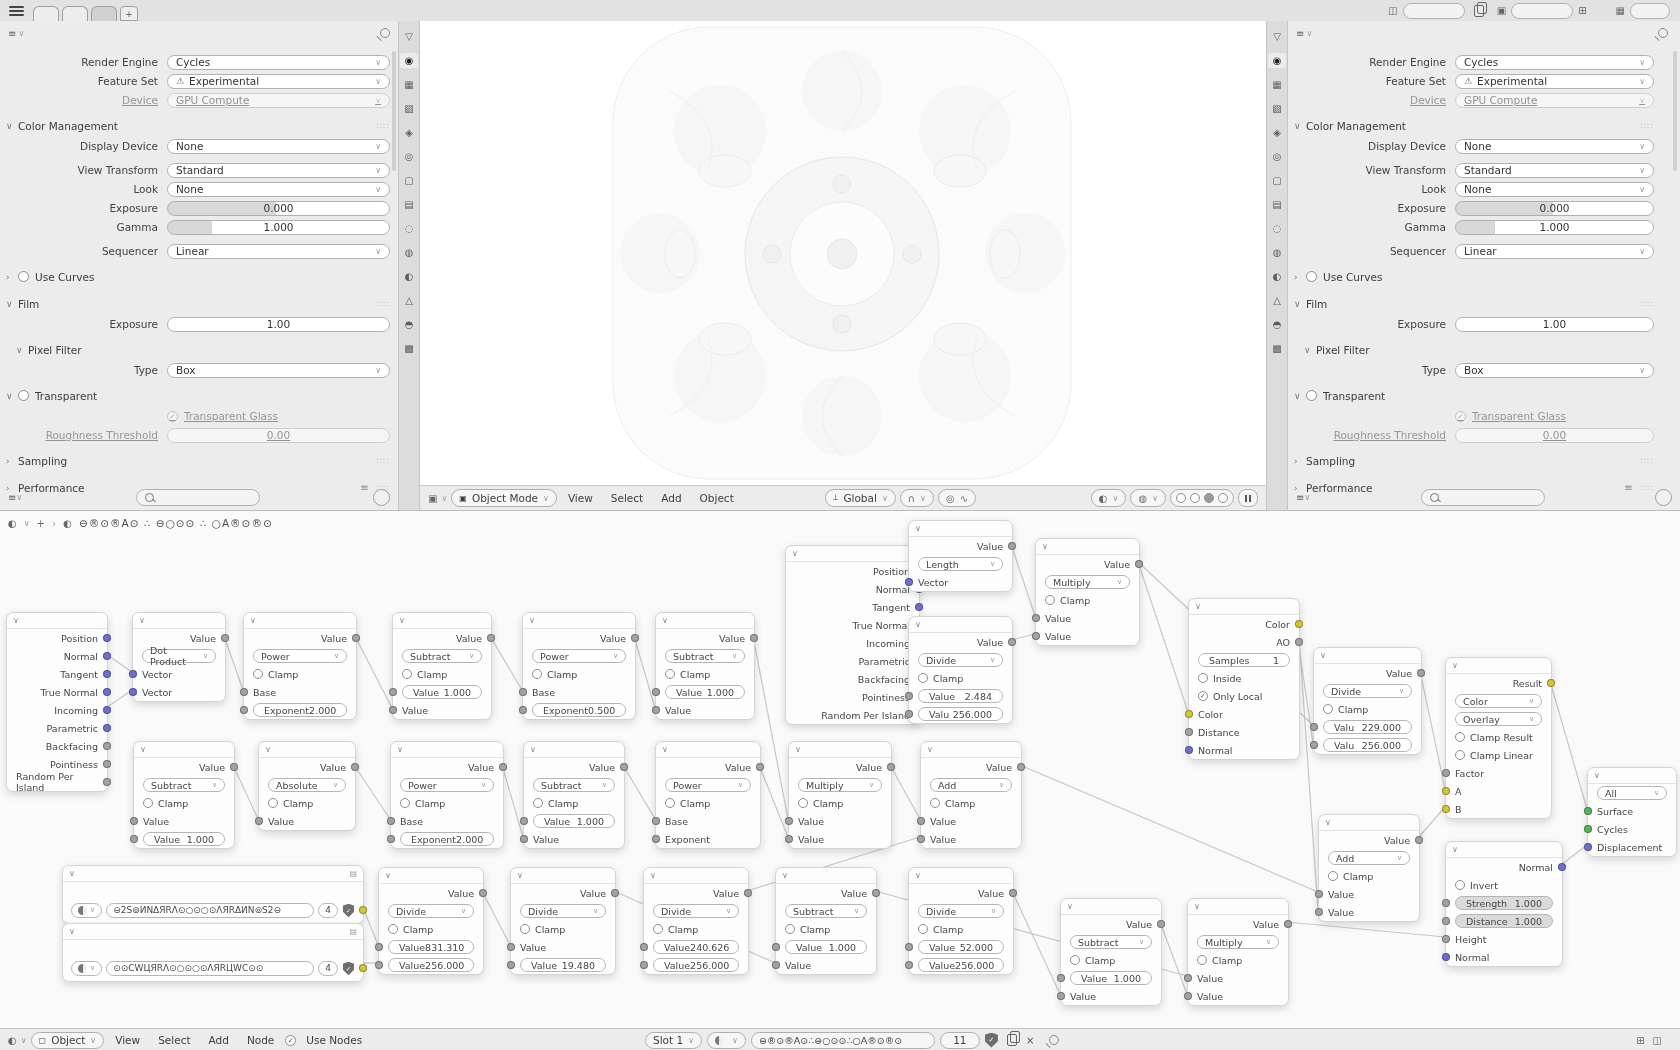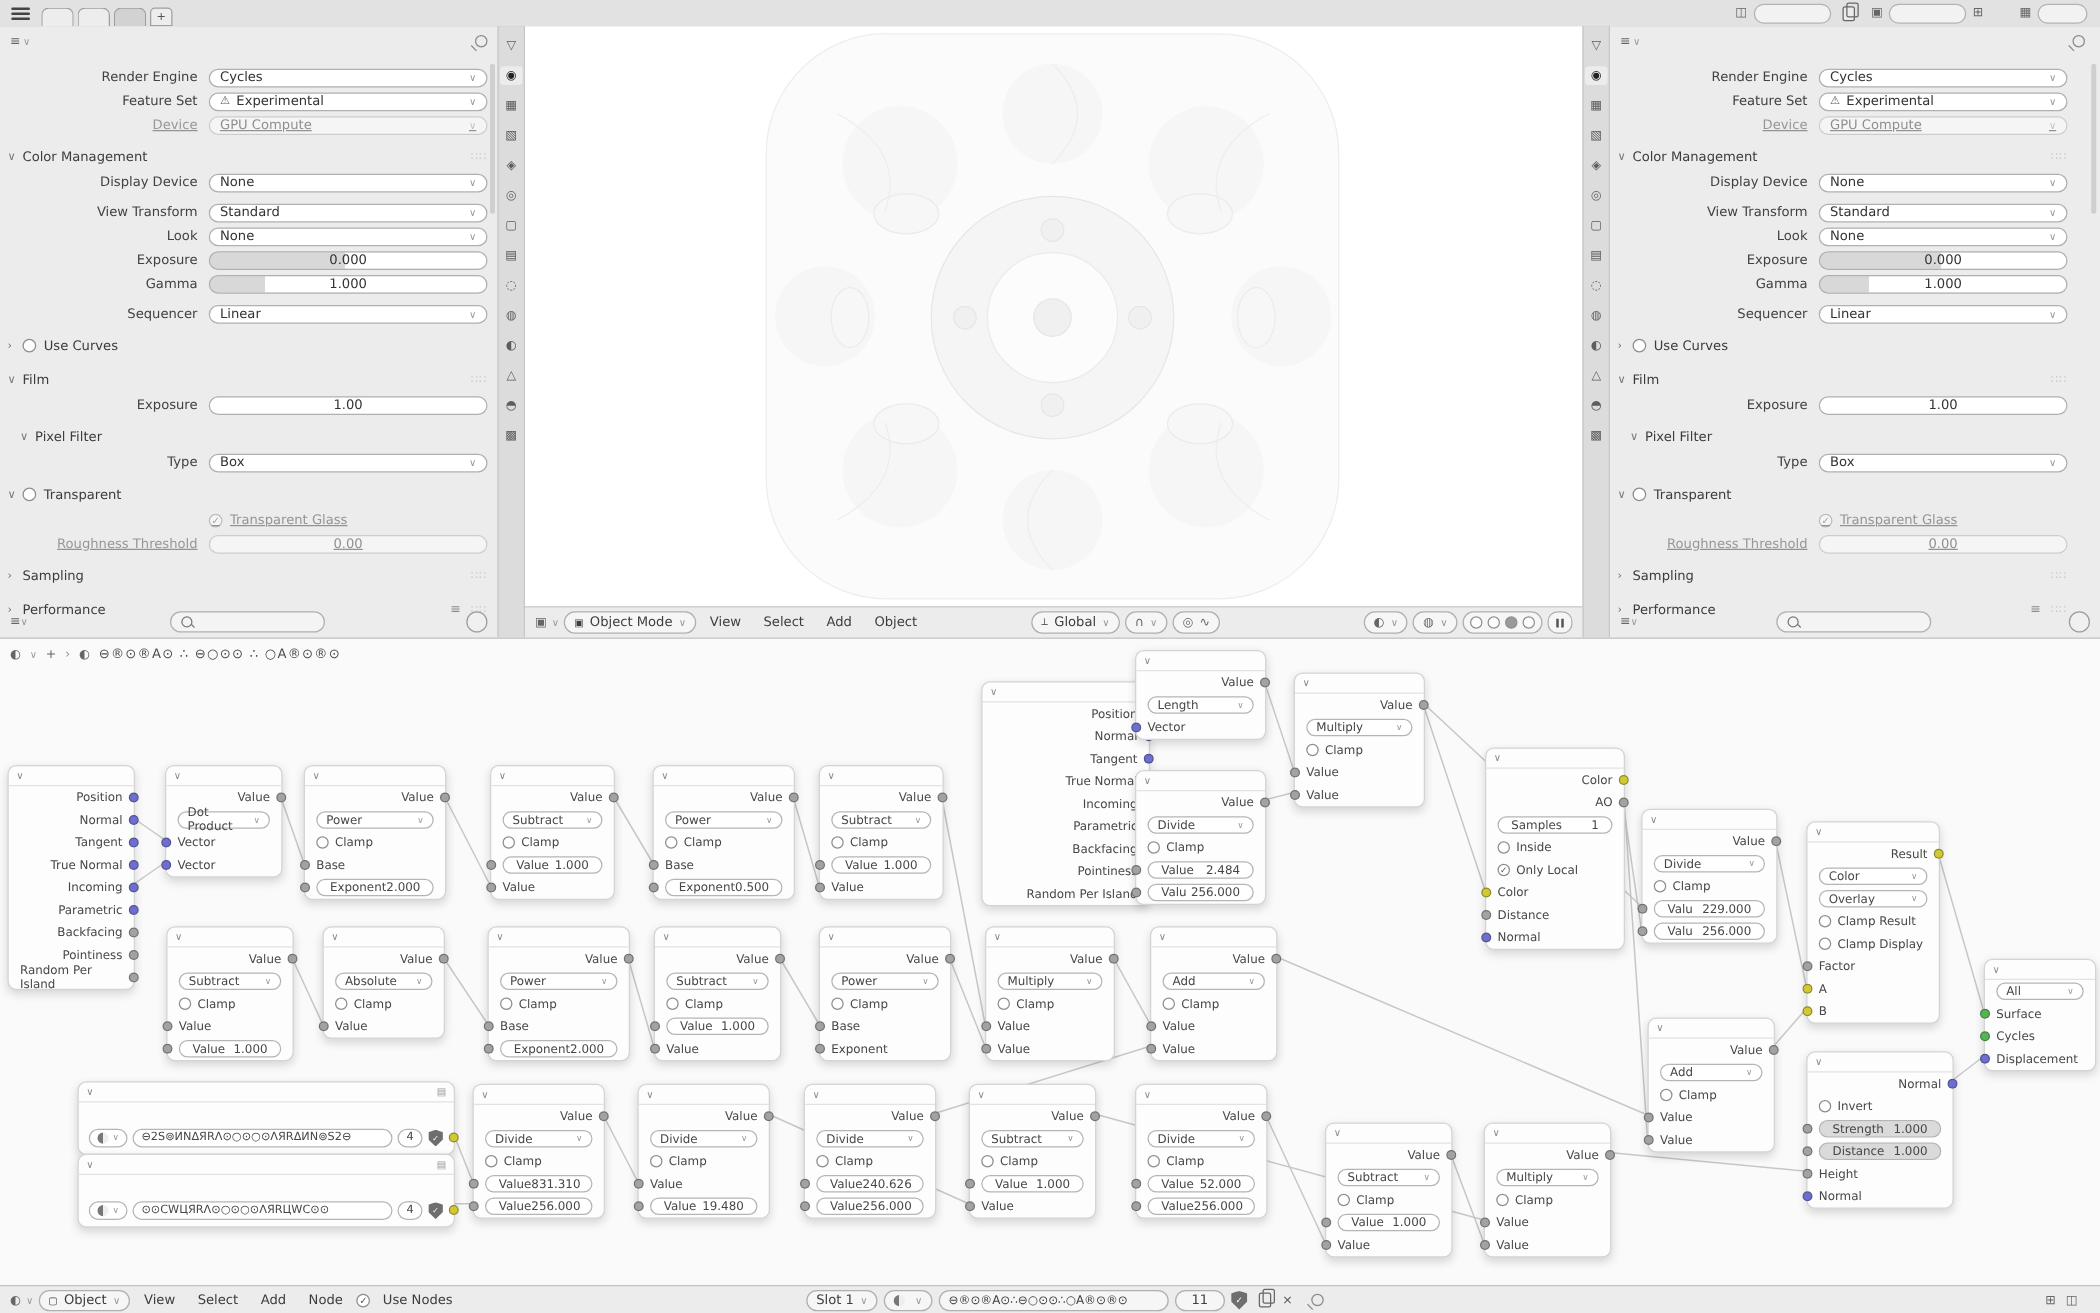--- a/index.html
+++ b/index.html
@@ -999,21 +999,21 @@
             <span>Overlay</span>
             <span class="arr">∨</span>
           </div>
         </div>
         <div class="nrow">
           <span class="ncb"></span>
           <span>Clamp Result</span>
         </div>
         <div class="nrow">
           <span class="ncb"></span>
-          <span>Clamp Display</span>
+          <span>Clamp Linear</span>
         </div>
         <div class="nrow">
           <span class="sock l sg"></span>
           <span>Factor</span>
         </div>
         <div class="nrow">
           <span class="sock l sy"></span>
           <span>A</span>
         </div>
         <div class="nrow">

